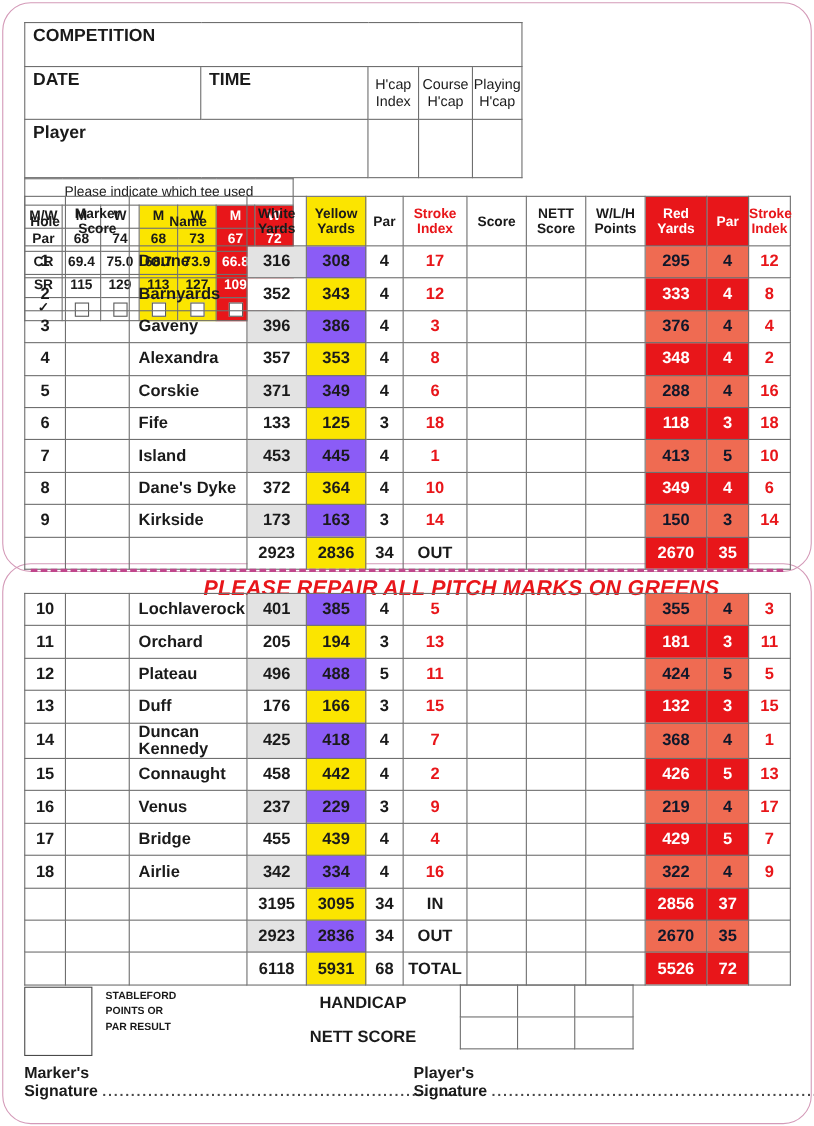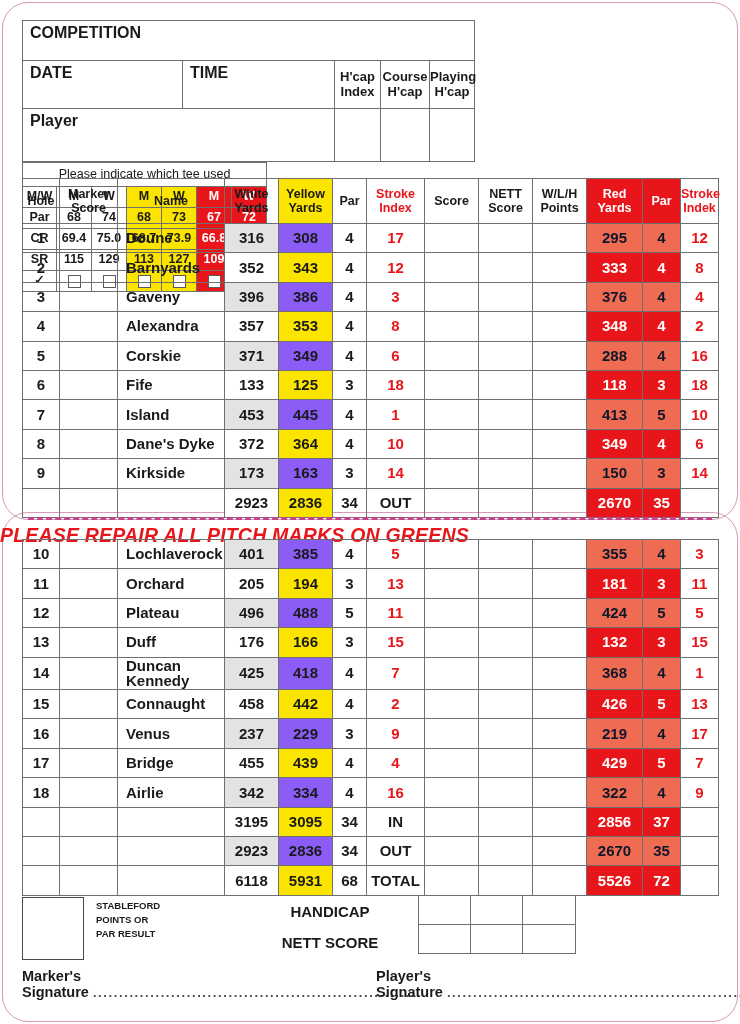--- a/index.html
+++ b/index.html
@@ -43,21 +43,21 @@
   .hdrwrap{position:absolute;left:22px;top:20px;width:696px;}
   table.hdr{width:452px;float:left;}
   table.hdr td{height:auto;}
   .lbl{
     text-align:left;
     font-size:16px;
     font-weight:bold;
     padding:4px 0 0 7px;
     vertical-align:top;
   }
-  .lbl-sm{font-size:13px;font-weight:bold;text-align:center;line-height:1.15;}
+  .lbl-sm{font-size:13px;font-weight:normal;text-align:center;line-height:1.15;}
 
   
   table.tee{width:244px;float:left;}
   table.tee td{font-size:12.5px;height:21px;}
   .tee-title{font-size:14px;font-weight:normal;height:24px !important;}
   .tee-rowlbl{font-size:12px;font-weight:bold;}
   .yel{background:#fbe500;}
   .red{background:#e8161a;color:#ffffff;}
   .chk{
     display:inline-block;width:13px;height:13px;
@@ -86,21 +86,21 @@
   .hd.sihd{color:#e8161a;}
   .outlbl{font-size:13.5px;font-weight:bold;}
 
   
   .tear{
     position:absolute;left:28px;top:517px;width:684px;height:0;
     border-top:3.5px dashed #c0468c;
   }
   .banner{
     position:absolute;left:0;top:524px;width:654px;
-    text-align:left;
+    text-align:right;
     color:#e8161a;
     font-size:19.5px;
     font-weight:bold;
     letter-spacing:0.2px;
     font-style:italic;
   }
 
   .gridwrap2{position:absolute;left:22px;top:539px;width:696px;}
 
   

